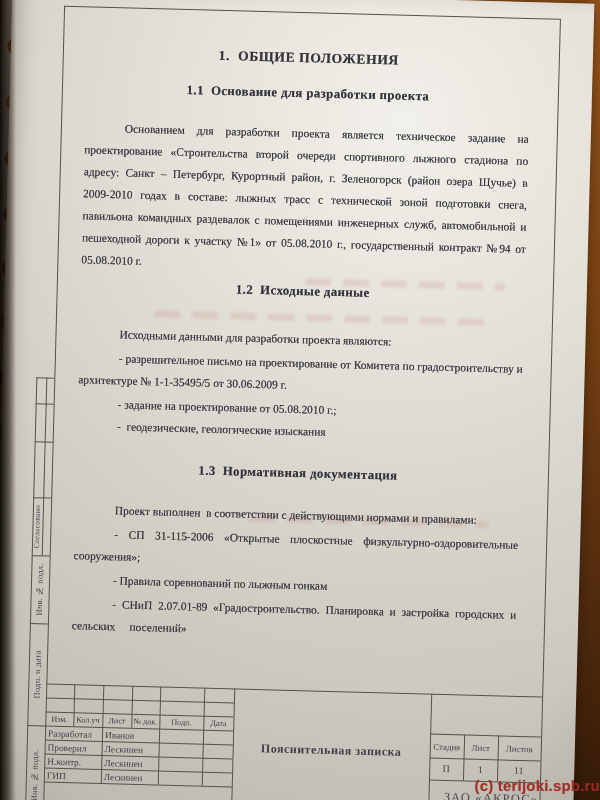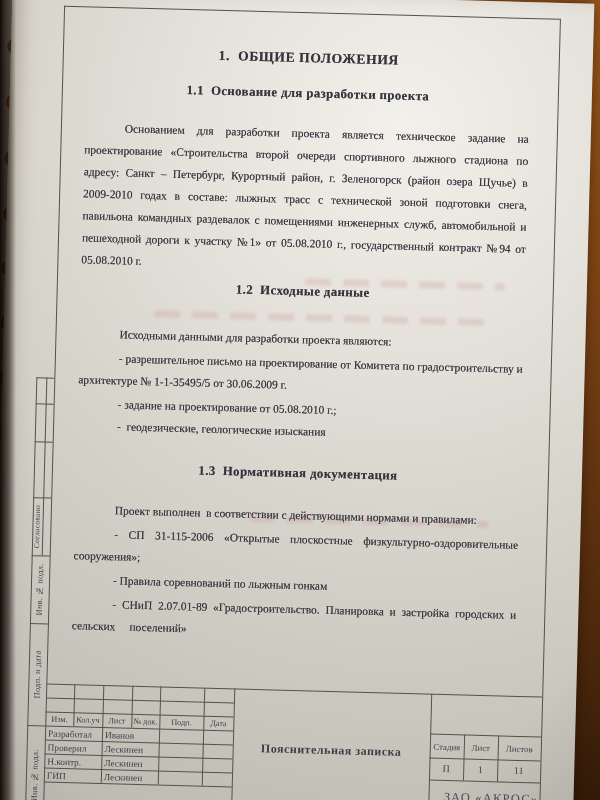--- a/index.html
+++ b/index.html
@@ -186,13 +186,14 @@
     <div class="sc stage-h" style="left:471px;top:740px;width:34px">Лист</div>
     <div class="sc stage-h" style="left:505px;top:740px;width:43px">Листов</div>
     <div class="sc stage-v" style="left:437px;top:762px;width:34px">П</div>
     <div class="sc stage-v" style="left:471px;top:762px;width:34px">1</div>
     <div class="sc stage-v" style="left:505px;top:762px;width:43px">11</div>
 
     <div class="sc comp" style="left:437px;top:790px;width:111px">ЗАО «АКРОС»</div>
   </div>
 
   <div class="vignette"></div>
+  <div class="wm">(c) terijoki.spb.ru</div>
 </div>
 
 </body></html>

